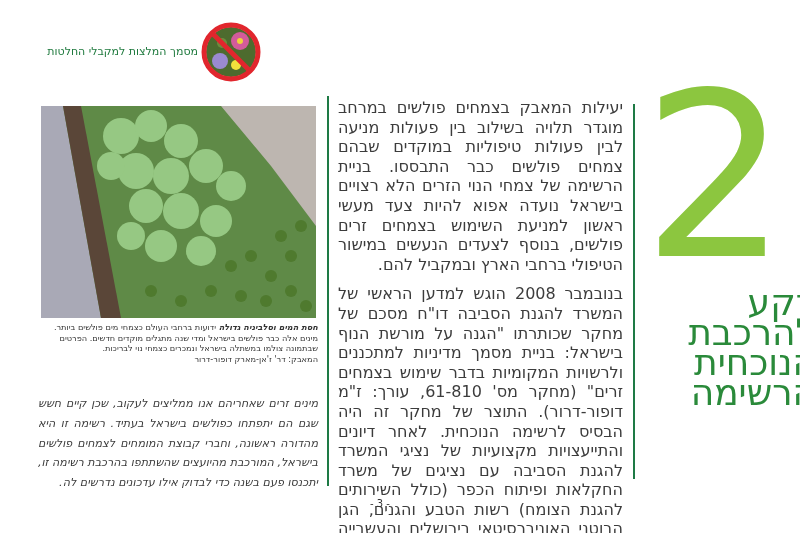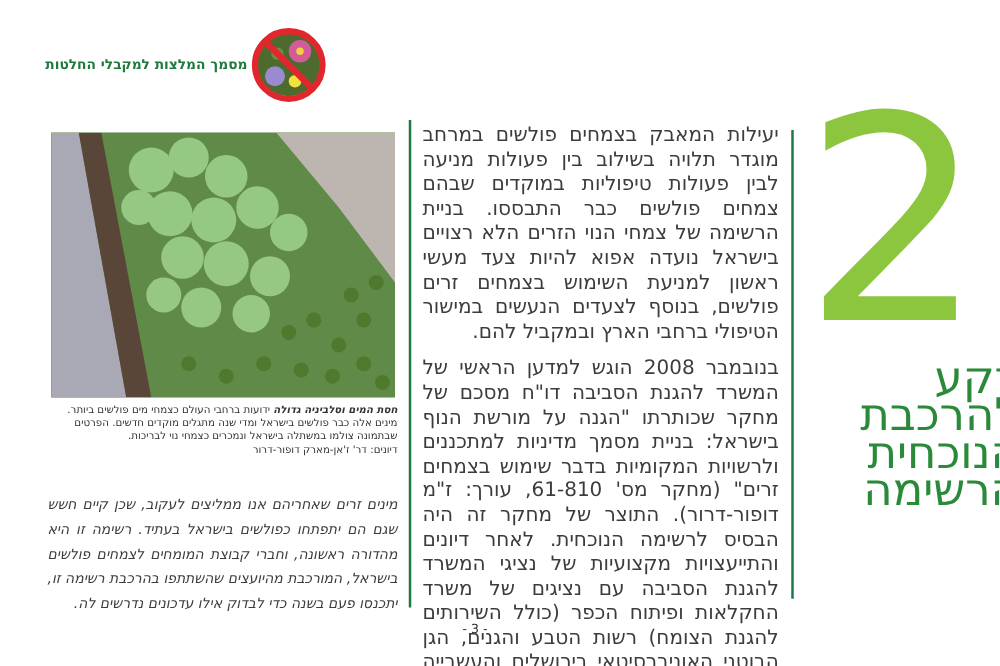--- a/index.html
+++ b/index.html
@@ -2,21 +2,21 @@
 <html><head>
   <meta charset="utf-8">
   <style>
     * { margin: 0; padding: 0; box-sizing: border-box; }
     html, body { width: 800px; height: 533px; background: #ffffff; overflow: hidden; }
     body { position: relative; font-family: "DejaVu Sans", sans-serif; color: #3a3a3a; }
 
     .header-text {
       position: absolute; left: 40px; top: 45px; width: 158px;
       direction: rtl; text-align: right;
-      font-family: "DejaVu Sans", sans-serif; font-weight: bold;
+      font-family: "DejaVu Sans", sans-serif; font-weight: normal;
       font-size: 11px; color: #1f7a3e; white-space: nowrap;
     }
     .logo {
       position: absolute; left: 200px; top: 21px; width: 62px; height: 62px;
     }
     .photo {
       position: absolute; left: 41px; top: 106px; width: 275px; height: 212px;
       overflow: hidden; background: #6e9a56;
     }
     .caption {
@@ -118,21 +118,21 @@
       <circle cx="110" cy="185" r="6"></circle>
         <circle cx="265" cy="200" r="6"></circle>
         <circle cx="240" cy="130" r="6"></circle>
       <circle cx="260" cy="120" r="6"></circle>
     </g>
   </svg>
 </div>
 
 <div class="caption">
   <b>חסת המים וסלביניה גדולה</b><span> ידועות ברחבי העולם כצמחי מים פולשים ביותר. מינים אלה כבר פולשים בישראל ומדי שנה מתגלים מוקדים חדשים. הפרטים שבתמונה צולמו במשתלה בישראל ונמכרים כצמחי נוי לבריכות.</span><br>
-  <span>דיונים: דר' ז'אן-מארק דופור-דרור</span>
+  <span>המאבק: דר' ז'אן-מארק דופור-דרור</span>
 </div>
 
 <div class="body-left">מינים זרים שאחריהם אנו ממליצים לעקוב, שכן קיים חשש שגם הם יתפתחו כפולשים בישראל בעתיד. רשימה זו היא מהדורה ראשונה, וחברי קבוצת המומחים לצמחים פולשים בישראל, המורכבת מהיועצים שהשתתפו בהרכבת רשימה זו, יתכנסו פעם בשנה כדי לבדוק אילו עדכונים נדרשים לה.</div>
 
 <div class="divider divider-left"></div>
 <div class="divider divider-right"></div>
 
 <div class="body-mid">
   <p>יעילות המאבק בצמחים פולשים במרחב מוגדר תלויה בשילוב בין פעולות מניעה לבין פעולות טיפוליות במוקדים שבהם צמחים פולשים כבר התבססו. בניית הרשימה של צמחי הנוי הזרים הלא רצויים בישראל נועדה אפוא להיות צעד מעשי ראשון למניעת השימוש בצמחים זרים פולשים, בנוסף לצעדים הנעשים במישור הטיפולי ברחבי הארץ ובמקביל להם.</p>
   <p>בנובמבר 2008 הוגש למדען הראשי של המשרד להגנת הסביבה דו"ח מסכם של מחקר שכותרתו "הגנה על מורשת הנוף בישראל: בניית מסמך מדיניות למתכננים ולרשויות המקומיות בדבר שימוש בצמחים זרים" (מחקר מס' 61-810, עורך: ז"מ דופור-דרור). התוצר של מחקר זה היה הבסיס לרשימה הנוכחית. לאחר דיונים והתייעצויות מקצועיות של נציגי המשרד להגנת הסביבה עם נציגים של משרד החקלאות ופיתוח הכפר (כולל השירותים להגנת הצומח) רשות הטבע והגנים, הגן הבוטני האוניברסיטאי בירושלים והעשבייה באוניברסיטה העברית (ראו רשימת היועצים בעמוד השער של מסמך זה), נקבעה רשימה המקובלת על כל היועצים שהשתתפו בדיונים והמונה 142 מינים של צמחים זרים שאינם רצויים בישראל בשל פוטנציאל הפלישה שלהם. במקביל לרשימה זו נבנתה רשימה של 10</p>

